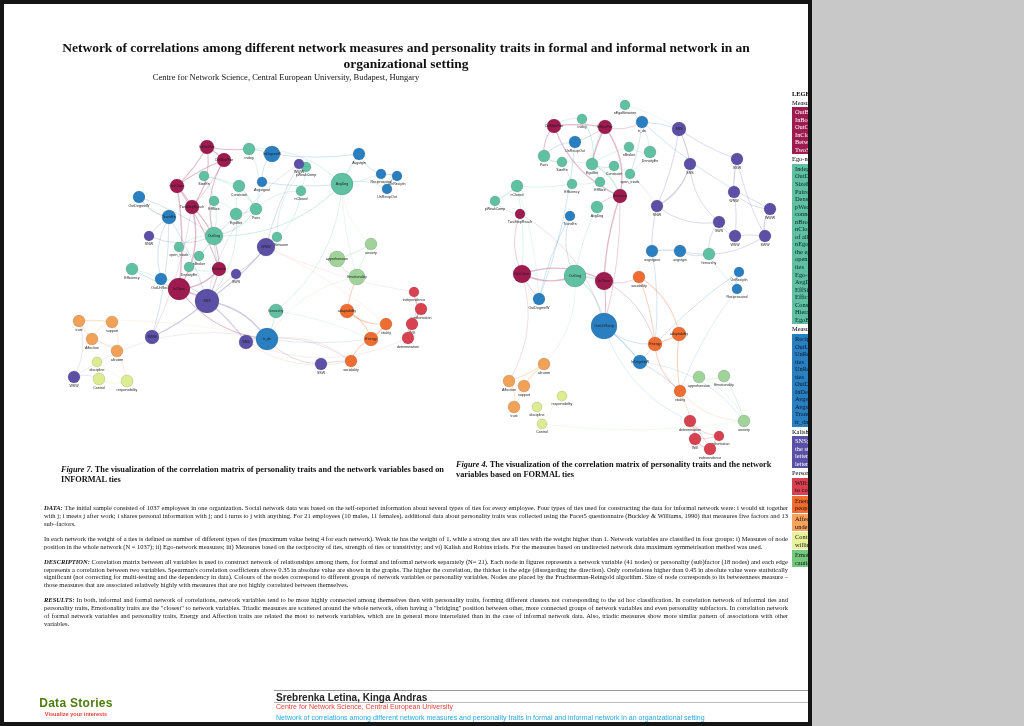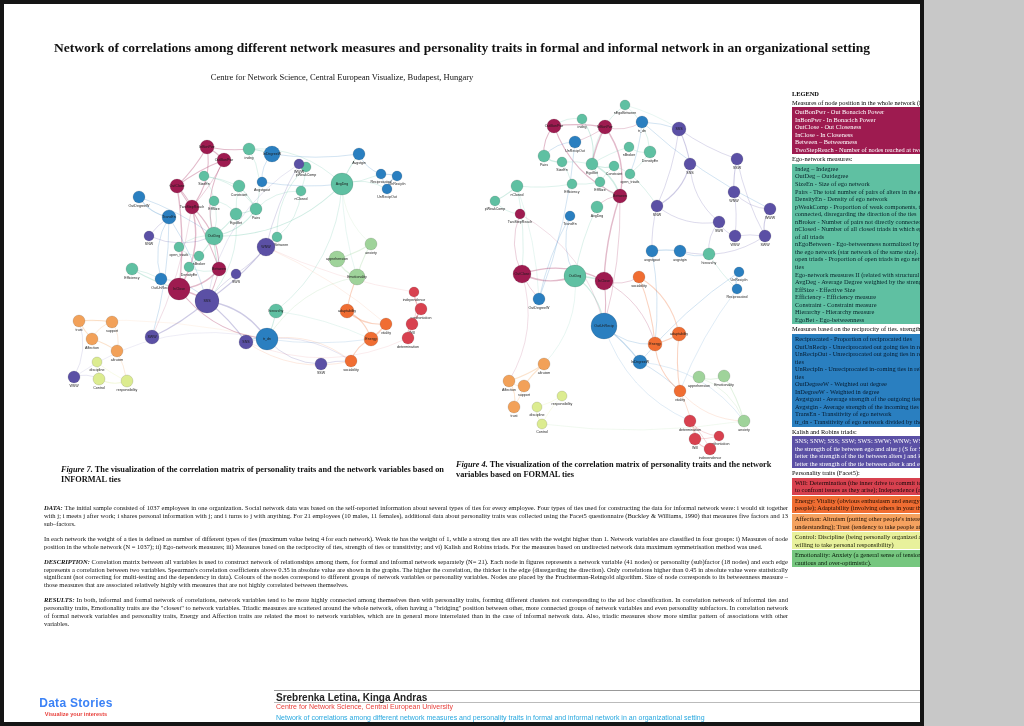--- a/index.html
+++ b/index.html
@@ -1,16 +1,16 @@
 <!DOCTYPE html>
 <html><head>
 <meta charset="utf-8">
 <style>
   html,body{margin:0;padding:0;background:#c8c8c8;}
-  .poster{position:relative;width:924px;height:726px;background:#ffffff;
+  .poster{position:relative;width:812px;height:726px;background:#ffffff;
     border:4px solid #151515;box-sizing:border-box;overflow:hidden;
     font-family:"Liberation Serif",serif;color:#111;}
   
   .title{position:absolute;top:36px;left:30px;right:30px;text-align:center;
     font-size:13.5px;font-weight:bold;}
   .authors{position:absolute;top:57px;left:0;right:240px;text-align:center;font-size:8.5px;}
   .affil{position:absolute;top:68px;left:0;right:240px;text-align:center;font-size:8.5px;}
   
   .fig{position:absolute;}
   #net1{left:45px;top:100px;width:415px;height:360px;}
@@ -34,32 +34,32 @@
   .footer-rule{position:absolute;left:270px;top:686px;width:740px;border-top:1px solid #999;}
   .footer-rule2{position:absolute;left:270px;top:698px;width:740px;border-top:1px solid #bbb;}
   .f-name{position:absolute;left:272px;top:688px;font-family:"Liberation Sans",sans-serif;
     font-size:10px;font-weight:bold;color:#222;}
   .f-affil{position:absolute;left:272px;top:699px;font-family:"Liberation Sans",sans-serif;
     font-size:7px;color:#e8413c;}
   .f-proj{position:absolute;left:272px;top:710px;font-family:"Liberation Sans",sans-serif;
     font-size:7px;color:#29a8df;}
   .logo{position:absolute;left:12px;top:672px;width:120px;height:46px;}
   .logo-title{position:absolute;left:14px;top:692px;width:116px;text-align:center;
-    font-family:"Liberation Sans",sans-serif;font-weight:bold;font-size:12px;color:#3b82f6;letter-spacing:0.3px;}
+    font-family:"Liberation Sans",sans-serif;font-weight:bold;font-size:12px;color:#4d7c0f;letter-spacing:0.3px;}
   .logo-tag{position:absolute;left:14px;top:707px;width:116px;text-align:center;
     font-family:"Liberation Sans",sans-serif;font-size:5.6px;color:#e8413c;font-weight:bold;}
   svg text{font-family:"Liberation Sans",sans-serif;}
 </style>
 </head>
 <body>
 
 <div class="poster">
 
   <div class="title">Network of correlations among different network measures and personality traits in formal and informal network in an organizational setting</div>
-  <div class="affil">Centre for Network Science, Central European Visualize, Budapest, Hungary</div>
+  <div class="affil">Centre for Network Science, Central European University, Budapest, Hungary</div>
 
   <div class="fig" id="net1"><svg viewBox="0 0 415 360" width="100%" height="100%">
         <path d="M158 43 Q167.45333333333335 48.25333333333333 175 56" fill="none" stroke="#9e1b50" stroke-width="1.4" stroke-opacity="0.3"></path>
         <path d="M158 43 Q178.85333333333332 47.08 200 45" fill="none" stroke="#9e1b50" stroke-width="1.0499999999999998" stroke-opacity="0.3"></path>
         <path d="M158 43 Q145.86 64.7 128 82" fill="none" stroke="#9e1b50" stroke-width="1.0499999999999998" stroke-opacity="0.3"></path>
         <path d="M158 43 Q163.7 76.3 143 103" fill="none" stroke="#9e1b50" stroke-width="1.0499999999999998" stroke-opacity="0.3"></path>
         <path d="M175 56 Q149.59333333333333 65.55333333333333 128 82" fill="none" stroke="#9e1b50" stroke-width="1.0499999999999998" stroke-opacity="0.3"></path>
         <path d="M175 56 Q162.44666666666666 81.84666666666666 143 103" fill="none" stroke="#9e1b50" stroke-width="0.7" stroke-opacity="0.3"></path>
         <path d="M175 56 Q153.28 91.8 165 132" fill="none" stroke="#9e1b50" stroke-width="1.0499999999999998" stroke-opacity="0.3"></path>
         <path d="M200 45 Q211.86666666666667 45.81333333333333 223 50" fill="none" stroke="#5fc0a2" stroke-width="1.0499999999999998" stroke-opacity="0.3"></path>

